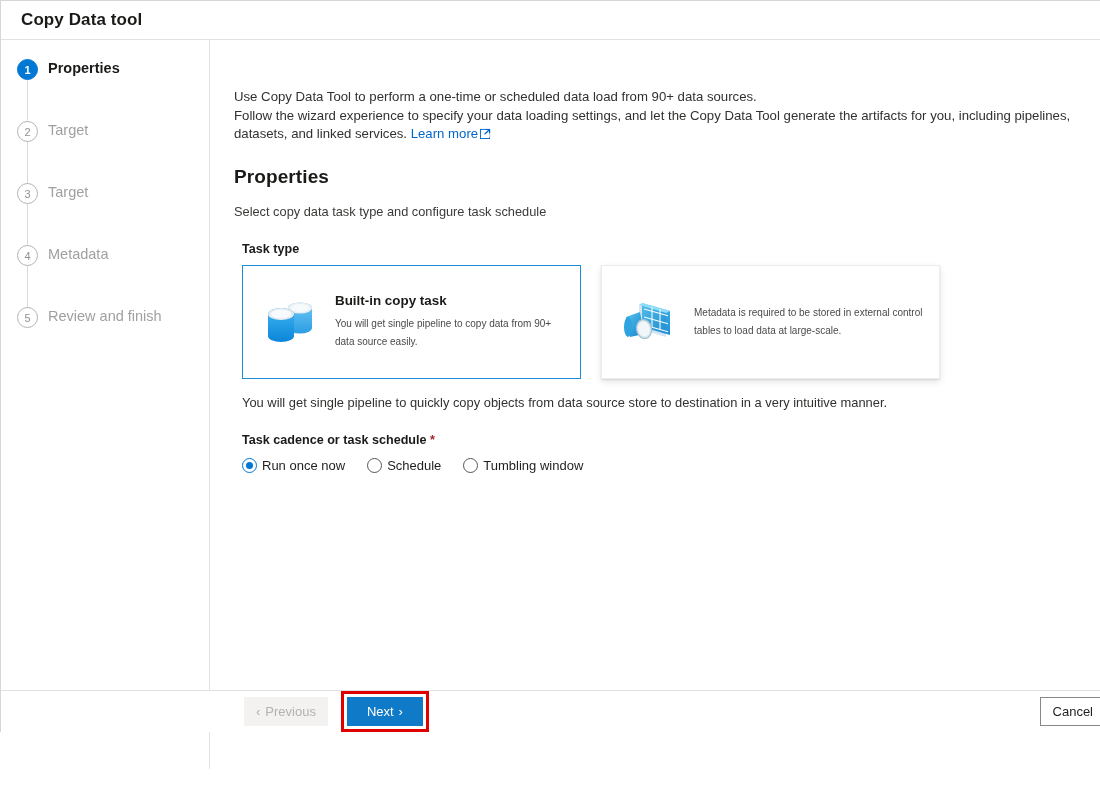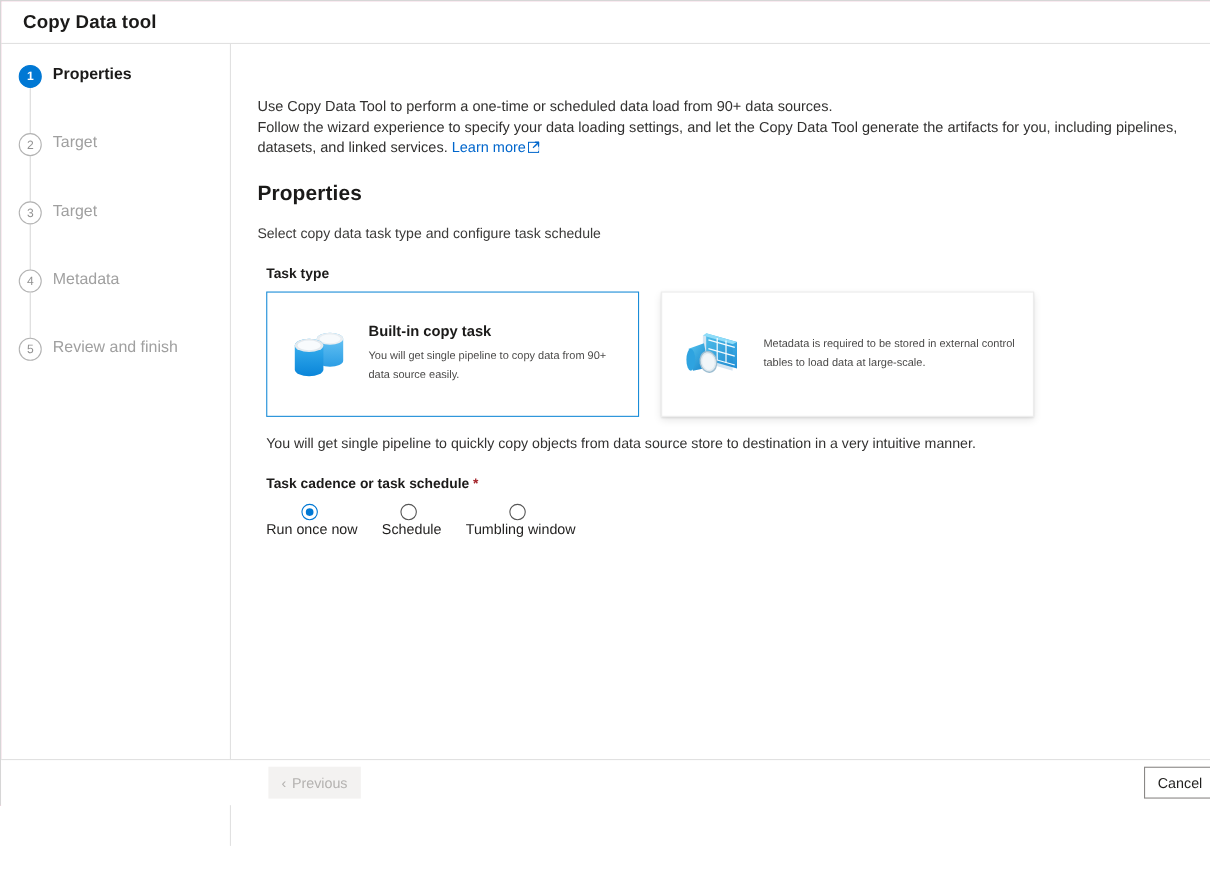--- a/index.html
+++ b/index.html
@@ -11,21 +11,21 @@
     width: 1100px;
     height: 811px;
     font-family: "Liberation Sans", sans-serif;
     color: #201f1e;
     overflow: hidden;
   }
   .window {
     position: relative;
     width: 1100px;
     height: 732px;
-    background: #be185d;
+    background: #5eead4;
     box-sizing: border-box;
     border-left: 1px solid #d6d6d6;
     border-top: 1px solid #d6d6d6;
   }
   
   .titlebar {
     height: 39px;
     box-sizing: border-box;
     border-bottom: 1px solid #e1e1e1;
     display: flex;
@@ -200,25 +200,24 @@
   }
   .radio-row {
     display: flex;
     align-items: center;
     margin-top: 11px;
     margin-left: 8px;
     gap: 22px;
   }
   .radio-opt {
     display: flex;
-    align-items: center;
+    align-items: flex-start;
     cursor: pointer;
     font-size: 13px;
     color: #201f1e;
-    flex-direction: column;
   }
   .radio {
     width: 15px;
     height: 15px;
     border-radius: 50%;
     box-sizing: border-box;
     border: 1px solid #565656;
     margin-right: 5px;
     position: relative;
     flex: 0 0 auto;
@@ -452,16 +451,22 @@
       </div>
 
     </div>
   </div>
 
   <div class="footer">
     <button class="btn btn-previous">
       <span class="chev">‹</span>
       <span>Previous</span>
     </button>
+    <span class="next-wrap">
+      <button class="btn btn-next">
+        <span>Next</span>
+        <span class="chev">›</span>
+      </button>
+    </span>
     <button class="btn btn-cancel">Cancel</button>
   </div>
 
 </div>
 
 </body></html>

